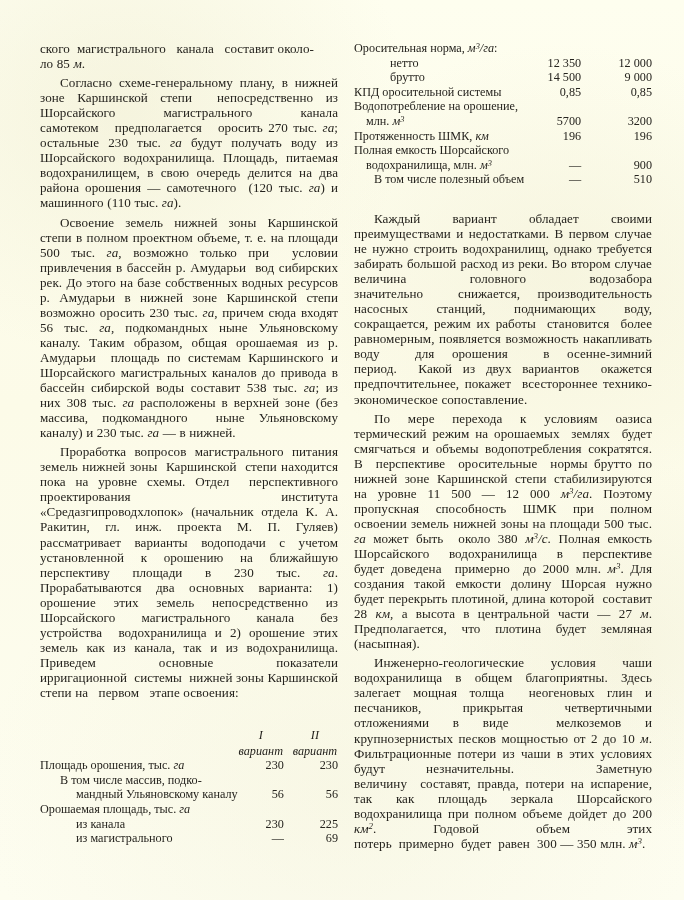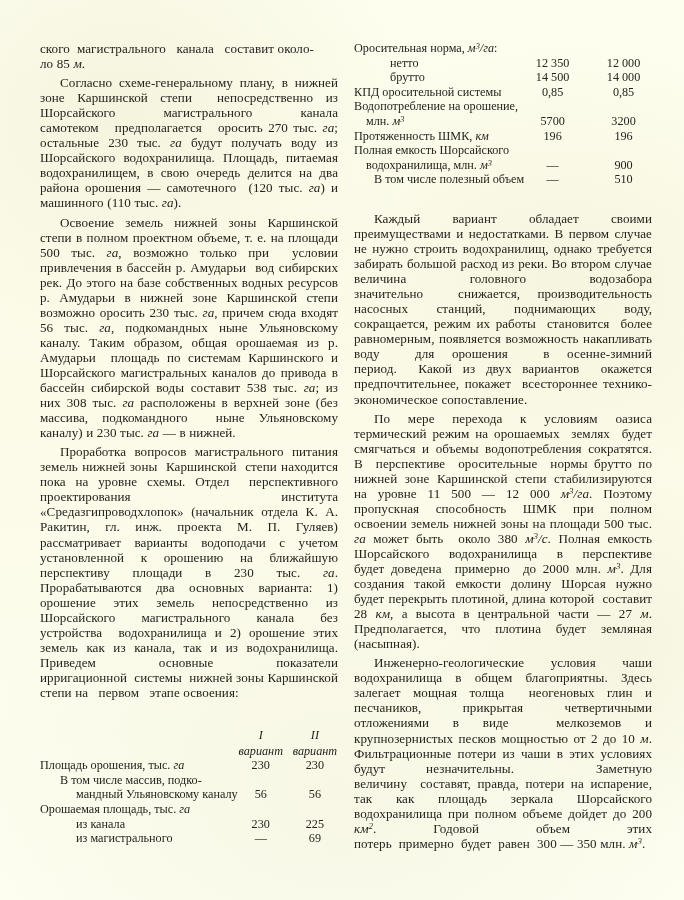--- a/index.html
+++ b/index.html
@@ -78,21 +78,21 @@
   table.dtab td {
     padding: 0;
     vertical-align: baseline;
     border: 0;
   }
   td.lbl {
     text-align: left;
     white-space: nowrap;
   }
   td.num {
-    text-align: center;
+    text-align: right;
     white-space: nowrap;
     font-variant-numeric: lining-nums;
   }
   .ind1 { padding-left: 20px !important; }
   .ind2 { padding-left: 36px !important; }
   .ind3 { padding-left: 12px !important; }
 
   
   .rtab td.num { width: 64px; }
   .rtab td.num.c1 { padding-right: 14px !important; }
@@ -185,21 +185,21 @@
             <td class="num"></td>
           </tr>
           <tr>
             <td class="lbl ind2">нетто</td>
             <td class="num c1">12 350</td>
             <td class="num">12 000</td>
           </tr>
           <tr>
             <td class="lbl ind2">брутто</td>
             <td class="num c1">14 500</td>
-            <td class="num">14 000</td>
+            <td class="num">9 000</td>
           </tr>
           <tr>
             <td class="lbl">КПД оросительной системы</td>
             <td class="num c1">0,85</td>
             <td class="num">0,85</td>
           </tr>
           <tr>
             <td class="lbl">Водопотребление на орошение,</td>
             <td class="num c1"></td>
             <td class="num"></td>

